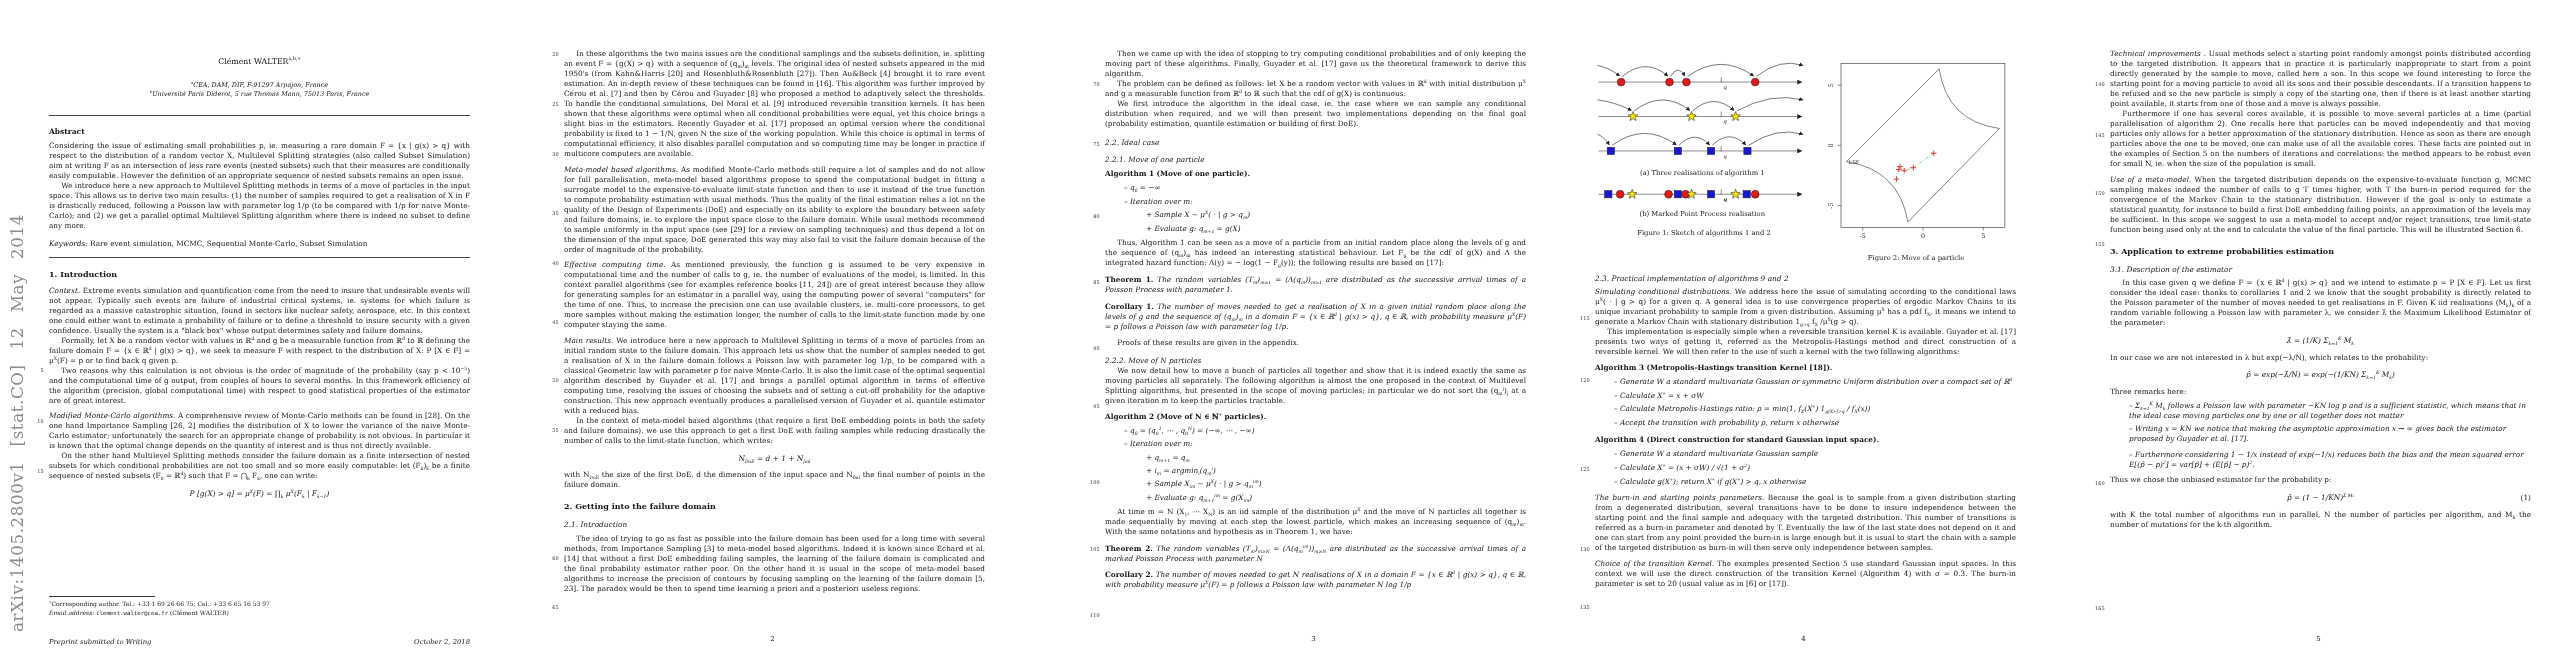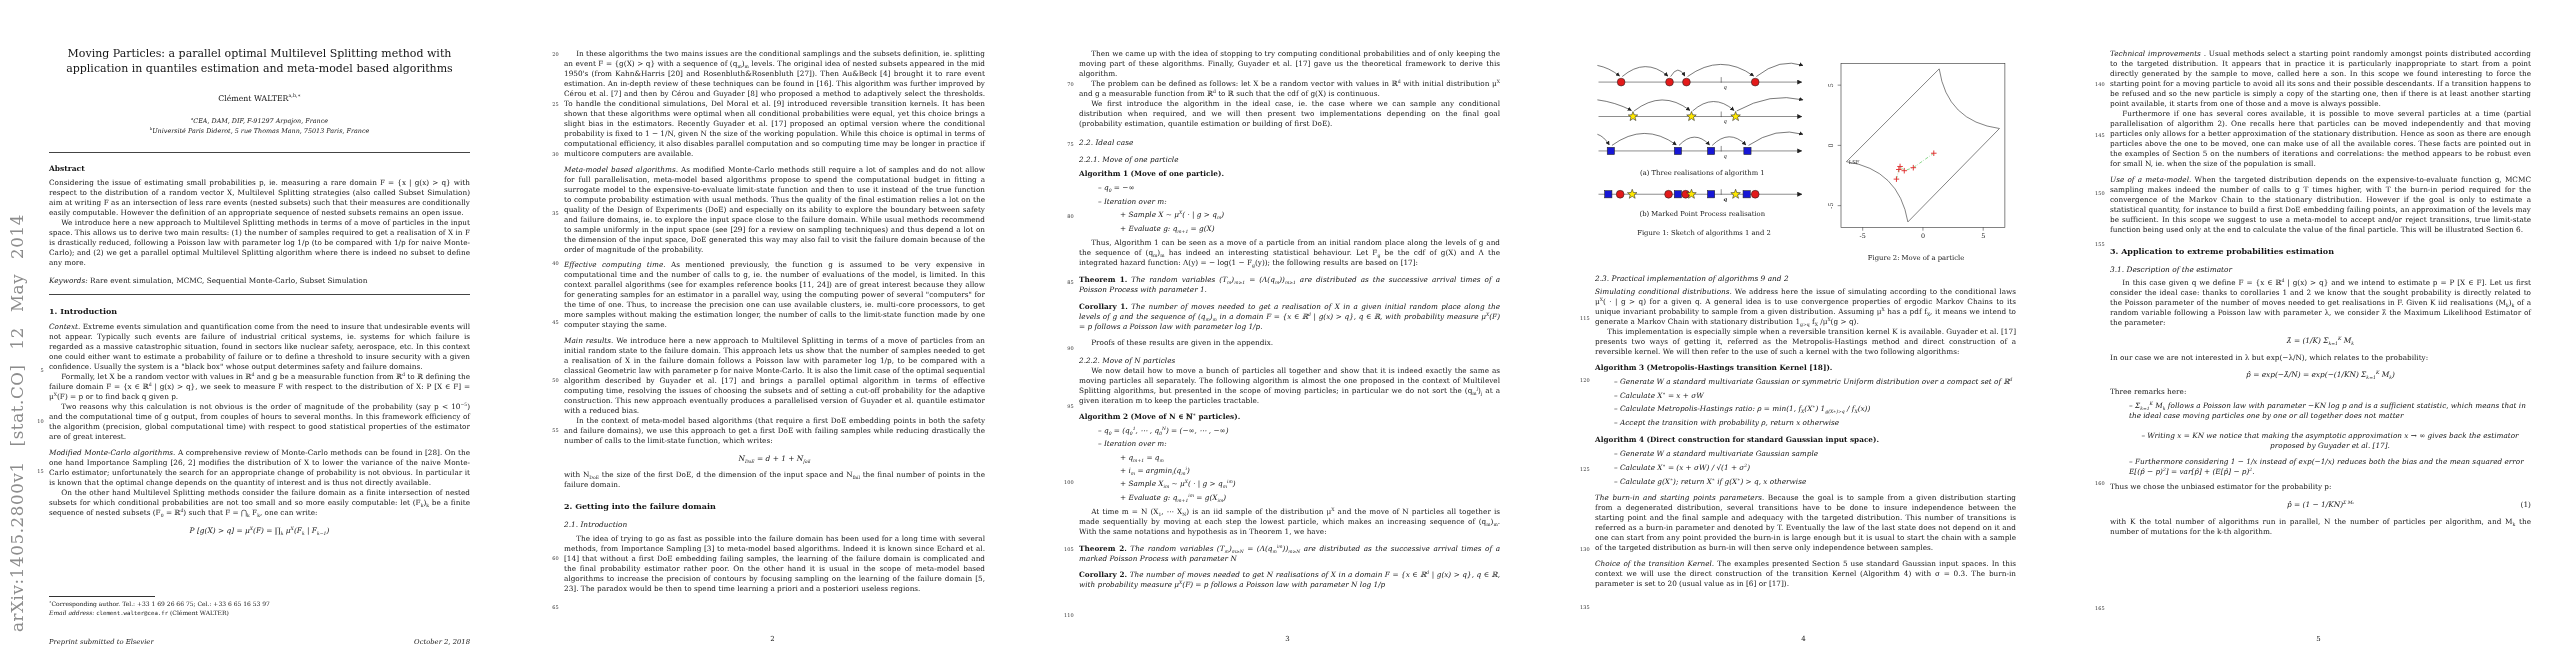--- a/index.html
+++ b/index.html
@@ -47,21 +47,20 @@
 </style>
 </head>
 <body>
 
 <div class="pages">
   <section class="page" id="page-1" style="left:0">
     <div class="watermark">
       <span>arXiv:1405.2800v1 [stat.CO] 12 May 2014</span>
     </div>
     <div class="flow">
-        <div class="title">Moving Particles: a parallel optimal Multilevel Splitting method with application in quantiles estimation and meta-model based algorithms</div>
         <div class="author">Clément WALTER<sup>a,b,∗</sup></div>
         <div class="affil first"><sup>a</sup>CEA, DAM, DIF, F-91297 Arpajon, France</div>
         <div class="affil"><sup>b</sup>Université Paris Diderot, 5 rue Thomas Mann, 75013 Paris, France</div>
         <hr class="rule" style="margin-top: 16.7px;">
         <div class="abshead">Abstract</div>
         <div class="p ni">Considering the issue of estimating small probabilities p, ie. measuring a rare domain F = {x | g(x) &gt; q} with respect to the distribution of a random vector X, Multilevel Splitting strategies (also called Subset Simulation) aim at writing F as an intersection of less rare events (nested subsets) such that their measures are conditionally easily computable. However the definition of an appropriate sequence of nested subsets remains an open issue.</div>
         <div class="p">We introduce here a new approach to Multilevel Splitting methods in terms of a move of particles in the input space. This allows us to derive two main results: (1) the number of samples required to get a realisation of X in F is drastically reduced, following a Poisson law with parameter log 1/p (to be compared with 1/p for naive Monte-Carlo); and (2) we get a parallel optimal Multilevel Splitting algorithm where there is indeed no subset to define any more.</div>
         <div class="p ni kw"><span class="lead">Keywords:</span> Rare event simulation, MCMC, Sequential Monte-Carlo, Subset Simulation</div>
         <hr class="rule" style="margin-top: 7.8px;">
         <div class="h1">1. Introduction</div>
@@ -69,21 +68,21 @@
         <div class="p">Formally, let X be a random vector with values in ℝ<sup>d</sup> and g be a measurable function from ℝ<sup>d</sup> to ℝ defining the failure domain F = {x ∈ ℝ<sup>d</sup> | g(x) &gt; q}, we seek to measure F with respect to the distribution of X: P [X ∈ F] = μ<sup>X</sup>(F) = p or to find back q given p.</div>
         <div class="p">Two reasons why this calculation is not obvious is the order of magnitude of the probability (say p &lt; 10<sup>−5</sup>) and the computational time of g output, from couples of hours to several months. In this framework efficiency of the algorithm (precision, global computational time) with respect to good statistical properties of the estimator are of great interest.</div>
         <div class="p ni" style="margin-top: 5.6px;"><span class="lead">Modified Monte-Carlo algorithms.</span> A comprehensive review of Monte-Carlo methods can be found in [28]. On the one hand Importance Sampling [26, 2] modifies the distribution of X to lower the variance of the naive Monte-Carlo estimator; unfortunately the search for an appropriate change of probability is not obvious. In particular it is known that the optimal change depends on the quantity of interest and is thus not directly available.</div>
         <div class="p">On the other hand Multilevel Splitting methods consider the failure domain as a finite intersection of nested subsets for which conditional probabilities are not too small and so more easily computable: let (F<sub>k</sub>)<sub>k</sub> be a finite sequence of nested subsets (F<sub>0</sub> = ℝ<sup>d</sup>) such that F = ⋂<sub>k</sub> F<sub>k</sub>, one can write:</div>
         <div class="eq">P [g(X) &gt; q] = μ<sup>X</sup>(F) = ∏<sub>k</sub> μ<sup>X</sup>(F<sub>k</sub> | F<sub>k−1</sub>)</div>
       </div>
   <span class="lineno" style="top: 367px;">5</span>
       <span class="lineno" style="top: 418px;">10</span>
       <span class="lineno" style="top: 468px;">15</span>
       <div class="pfooter">
-        <span>Preprint submitted to Elsevier</span>
+        <span>Preprint submitted to Writing</span>
         <span>October 2, 2018</span>
       </div>
       <div class="fnblock">
         <div class="fnrule"></div>
         <div><sup>∗</sup>Corresponding author. Tel.: +33 1 69 26 66 75; Cel.: +33 6 65 16 53 97</div>
         <div><i>Email address:</i> <span class="mono">clement.walter@cea.fr</span> (Clément WALTER)</div>
       </div>
     </section>
   <section class="page" id="page-2" style="left:515px">
     <div class="flow">
@@ -103,21 +102,21 @@
       <span class="lineno" style="top: 151px;">30</span>
       <span class="lineno" style="top: 210px;">35</span>
       <span class="lineno" style="top: 260px;">40</span>
       <span class="lineno" style="top: 319px;">45</span>
       <span class="lineno" style="top: 377px;">50</span>
       <span class="lineno" style="top: 427px;">55</span>
       <span class="lineno" style="top: 555px;">60</span>
       <span class="lineno" style="top: 604px;">65</span>
       <div class="pageno">2</div>
     </section>
-  <section class="page" id="page-3" style="left:1030px">
+  <section class="page" id="page-3" style="left:1056px">
     <div class="flow">
         <div class="p">Then we came up with the idea of stopping to try computing conditional probabilities and of only keeping the moving part of these algorithms. Finally, Guyader et al. [17] gave us the theoretical framework to derive this algorithm.</div>
         <div class="p">The problem can be defined as follows: let X be a random vector with values in ℝ<sup>d</sup> with initial distribution μ<sup>X</sup> and g a measurable function from ℝ<sup>d</sup> to ℝ such that the cdf of g(X) is continuous.</div>
         <div class="p">We first introduce the algorithm in the ideal case, ie. the case where we can sample any conditional distribution when required, and we will then present two implementations depending on the final goal (probability estimation, quantile estimation or building of first DoE).</div>
         <div class="h2">2.2. Ideal case</div>
         <div class="h3">2.2.1. Move of one particle</div>
         <div class="algo">Algorithm 1 (Move of one particle).</div>
         <div class="i1">– q<sub>0</sub> = −∞</div>
         <div class="i1">– Iteration over m:</div>
         <div class="i2">+ Sample X ∼ μ<sup>X</sup>( · | g &gt; q<sub>m</sub>)</div>
@@ -266,21 +265,21 @@
         <div class="p">Furthermore if one has several cores available, it is possible to move several particles at a time (partial parallelisation of algorithm 2). One recalls here that particles can be moved independently and that moving particles only allows for a better approximation of the stationary distribution. Hence as soon as there are enough particles above the one to be moved, one can make use of all the available cores. These facts are pointed out in the examples of Section 5 on the numbers of iterations and correlations: the method appears to be robust even for small N, ie. when the size of the population is small.</div>
         <div class="p ni" style="margin-top: 5.6px;"><span class="lead">Use of a meta-model.</span> When the targeted distribution depends on the expensive-to-evaluate function g, MCMC sampling makes indeed the number of calls to g T times higher, with T the burn-in period required for the convergence of the Markov Chain to the stationary distribution. However if the goal is only to estimate a statistical quantity, for instance to build a first DoE embedding failing points, an approximation of the levels may be sufficient. In this scope we suggest to use a meta-model to accept and/or reject transitions, true limit-state function being used only at the end to calculate the value of the final particle. This will be illustrated Section 6.</div>
         <div class="h1">3. Application to extreme probabilities estimation</div>
         <div class="h2">3.1. Description of the estimator</div>
         <div class="p">In this case given q we define F = {x ∈ ℝ<sup>d</sup> | g(x) &gt; q} and we intend to estimate p = P [X ∈ F]. Let us first consider the ideal case: thanks to corollaries 1 and 2 we know that the sought probability is directly related to the Poisson parameter of the number of moves needed to get realisations in F. Given K iid realisations (M<sub>k</sub>)<sub>k</sub> of a random variable following a Poisson law with parameter λ, we consider λ̂ the Maximum Likelihood Estimator of the parameter:</div>
         <div class="eq">λ̂ = (1/K) Σ<sub>k=1</sub><sup>K</sup> M<sub>k</sub></div>
         <div class="p ni">In our case we are not interested in λ but exp(−λ/N), which relates to the probability:</div>
         <div class="eq">p̂ = exp(−λ̂/N) = exp(−(1/KN) Σ<sub>k=1</sub><sup>K</sup> M<sub>k</sub>)</div>
         <div class="p ni">Three remarks here:</div>
         <div class="i1">– Σ<sub>k=1</sub><sup>K</sup> M<sub>k</sub> follows a Poisson law with parameter −KN log p and is a sufficient statistic, which means that in the ideal case moving particles one by one or all together does not matter</div>
-        <div class="i1" style="margin-top: 10px; text-align: center;">– Writing x = KN we notice that making the asymptotic approximation x → ∞ gives back the estimator proposed by Guyader et al. [17].</div>
+        <div class="i1" style="margin-top: 3px;">– Writing x = KN we notice that making the asymptotic approximation x → ∞ gives back the estimator proposed by Guyader et al. [17].</div>
         <div class="i1" style="margin-top: 5.6px;">– Furthermore considering 1 − 1/x instead of exp(−1/x) reduces both the bias and the mean squared error E[(p̂ − p)<sup>2</sup>] = var[p̂] + (E[p̂] − p)<sup>2</sup>.</div>
         <div class="p ni" style="margin-top: 5.6px;">Thus we chose the unbiased estimator for the probability p:</div>
         <div class="eq">p̂ = (1 − 1/KN)<sup>Σ Mₖ</sup><span class="tag">(1)</span></div>
         <div class="p ni">with K the total number of algorithms run in parallel, N the number of particles per algorithm, and M<sub>k</sub> the number of mutations for the k-th algorithm.</div>
       </div>
   <span class="lineno" style="top: 81px;">140</span>
       <span class="lineno" style="top: 132px;">145</span>
       <span class="lineno" style="top: 190px;">150</span>
       <span class="lineno" style="top: 241px;">155</span>
       <span class="lineno" style="top: 480px;">160</span>

